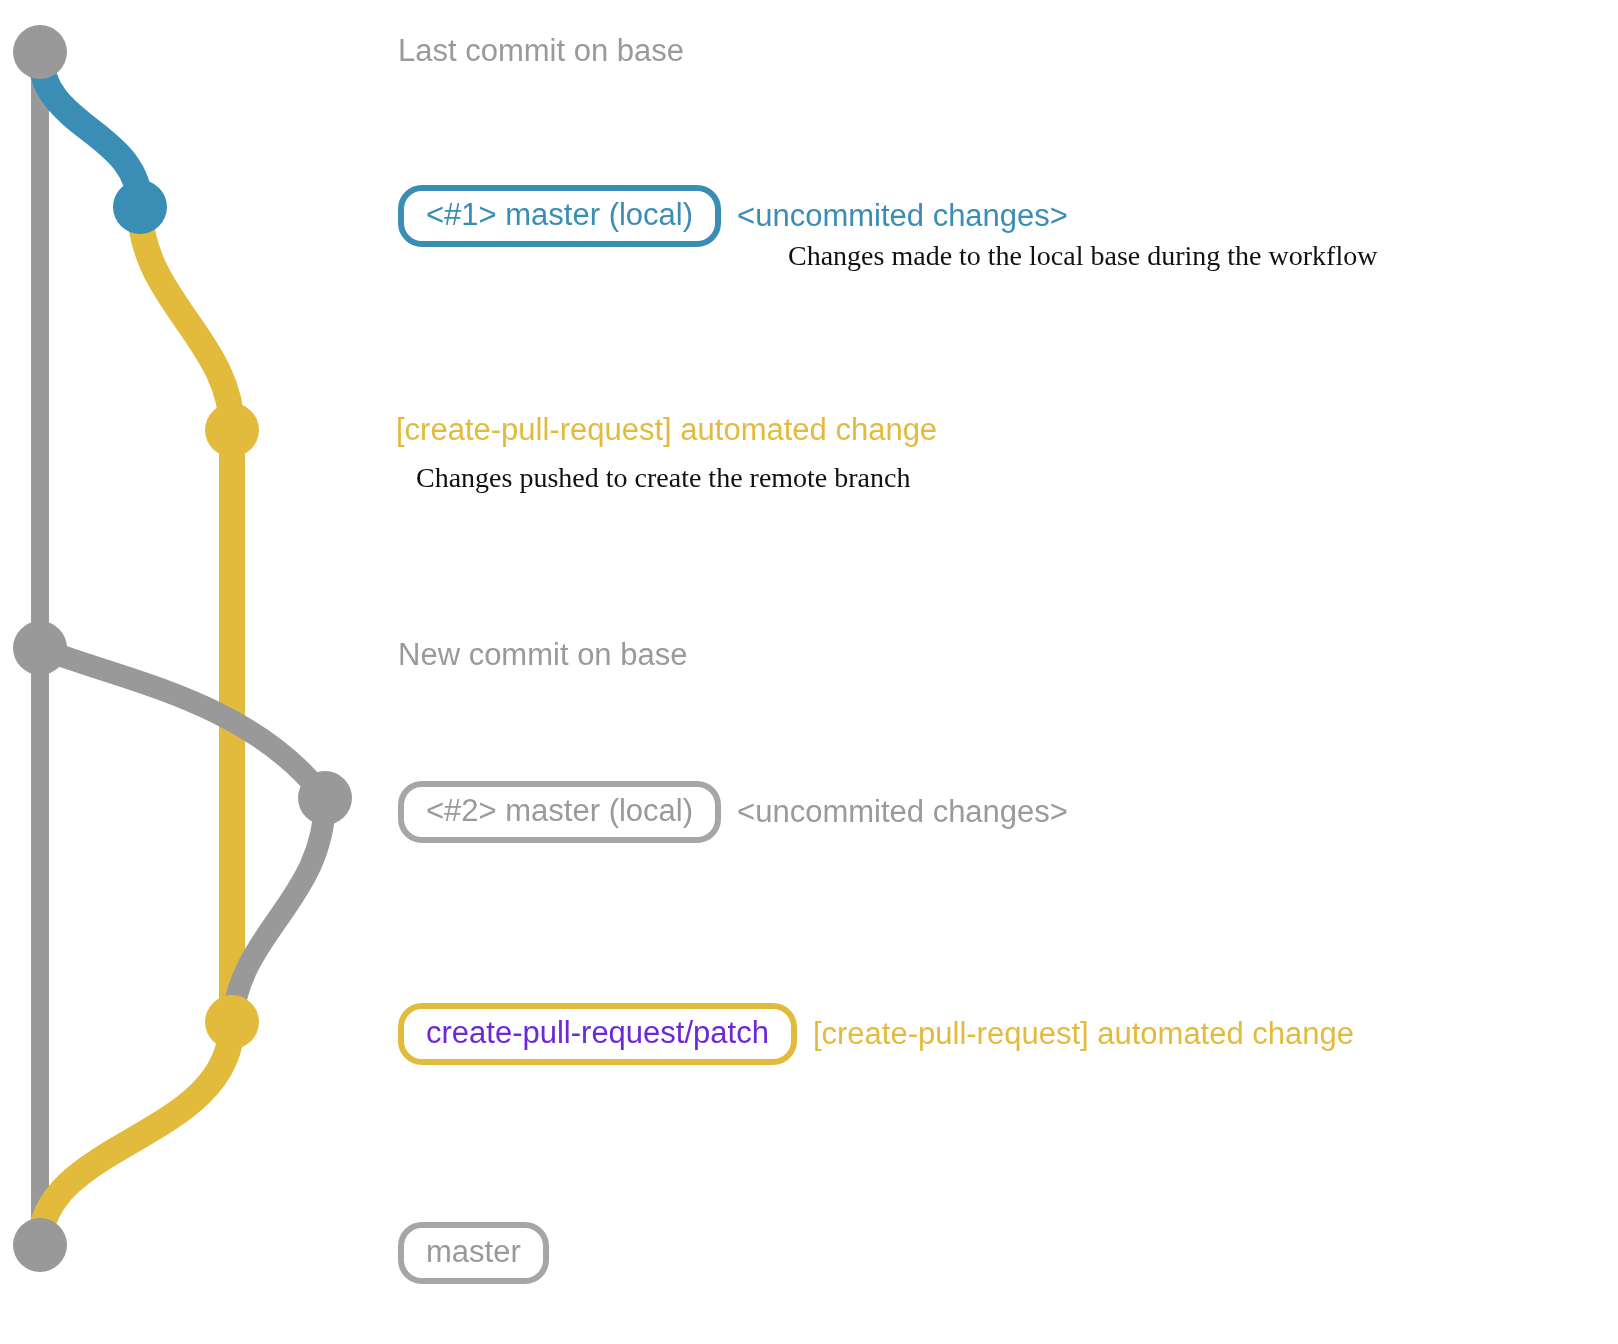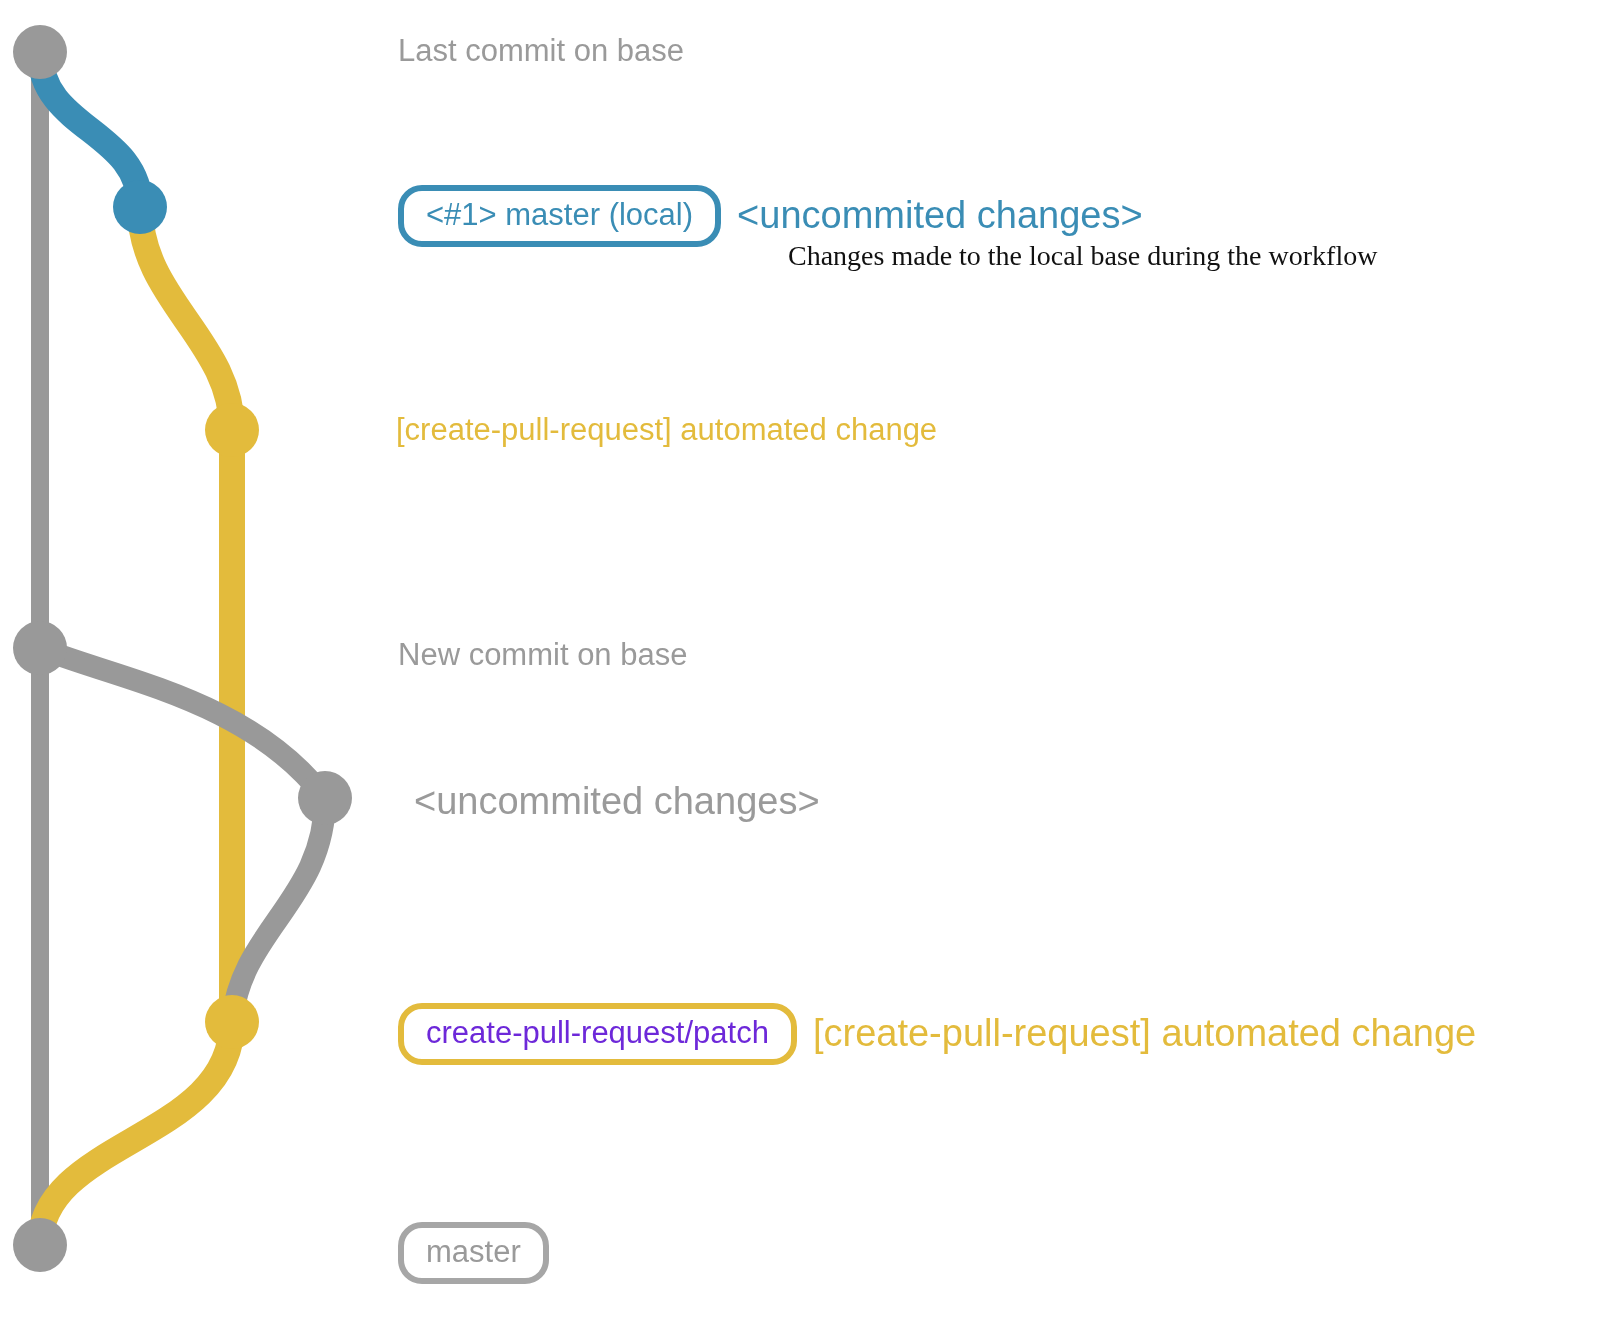--- a/index.html
+++ b/index.html
@@ -29,21 +29,21 @@
     padding:7px 22px 9px 22px;
     font-size:31px;
     line-height:1.1;
     color:#8c8c8c;
     background:#ffffff;
   }
   .badge.blue{ border-color:#3a8db5; color:#3a8db5; }
   .badge.yellow{ border-color:#e3bb3c; color:#6d28d9; }
   .badge.gray{ border-color:#a6a6a6; color:#9a9a9a; }
   .subject{
-    font-size:38px;
+    font-size:31px;
     line-height:1.1;
     margin-left:16px;
   }
   .subject.blue{ color:#3a8db5; }
   .subject.yellow{ color:#e3bb3c; }
   .subject.gray{ color:#9a9a9a; }
   .headline{
     position:absolute;
     font-size:31px;
     color:#9a9a9a;
@@ -88,24 +88,26 @@
 
   <div class="headline" style="left:398px; top:33px;">Last commit on base</div>
 
   <div class="row" style="left:398px; top:185px;">
     <span class="badge blue">&lt;#1&gt; master (local)</span>
     <span class="subject blue">&lt;uncommited changes&gt;</span>
   </div>
   <div class="desc" style="left:788px; top:240px;">Changes made to the local base during the workflow</div>
 
   <div class="headline yellow" style="left:396px; top:412px;">[create-pull-request] automated change</div>
+  <div class="desc" style="left:416px; top:462px;">Changes pushed to create the remote branch</div>
 
   <div class="headline" style="left:398px; top:630px;margin-top:7px;">New commit on base</div>
 
   <div class="row" style="left:398px; top:781px;">
+    <span class="badge gray">&lt;#2&gt; master (local)</span>
     <span class="subject gray">&lt;uncommited changes&gt;</span>
   </div>
 
   <div class="row" style="left:398px; top:1003px;">
     <span class="badge yellow">create-pull-request/patch</span>
     <span class="subject yellow">[create-pull-request] automated change</span>
   </div>
 
   <div class="row" style="left:398px; top:1222px;gap:24px;">
     <span class="badge gray">master</span>

